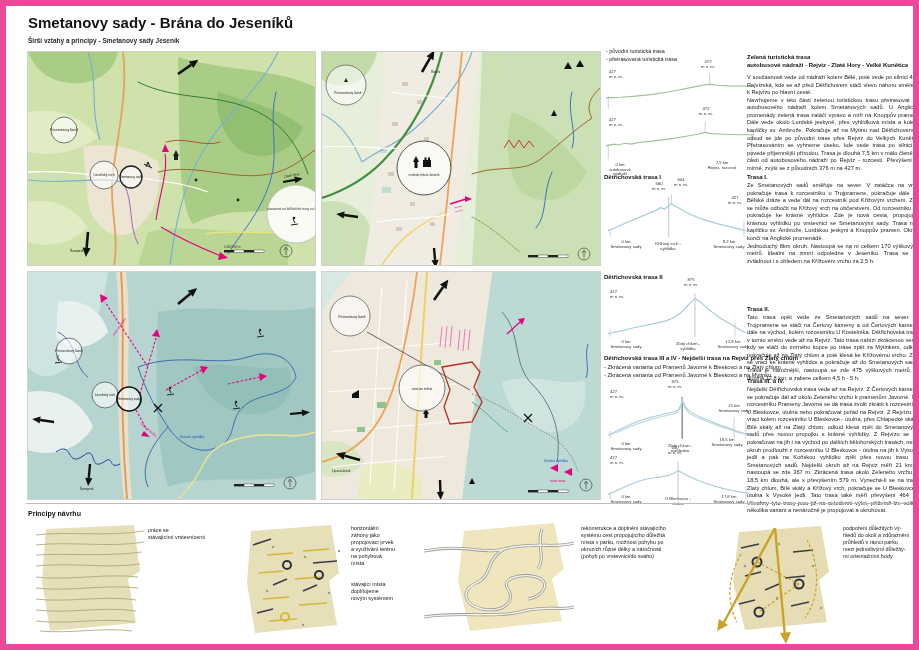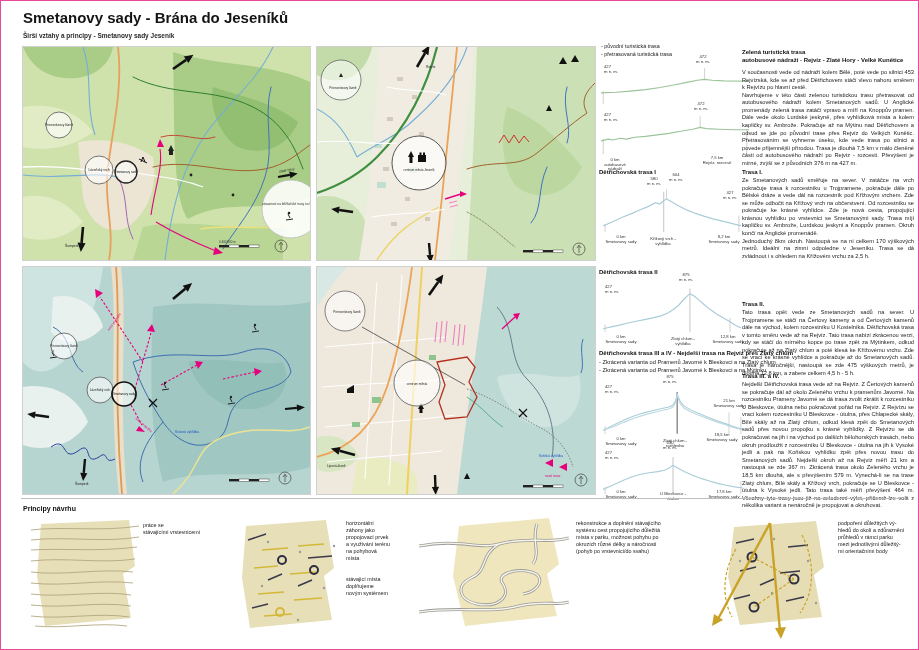--- a/index.html
+++ b/index.html
@@ -1,17 +1,17 @@
 <!DOCTYPE html>
 <html><head>
 <meta charset="utf-8">
 <style>
   html,body{margin:0;padding:0;background:#e9e9e9}
   .board{position:relative;width:919px;height:650px;background:#fff;
-    font-family:"Liberation Sans",sans-serif;overflow:hidden;border:1px solid #ec4899;box-sizing:border-box}
+    font-family:"Liberation Sans",sans-serif;overflow:hidden;border:6px solid #ec4899;box-sizing:border-box}
   .title{position:absolute;left:22px;top:8px;font-size:15px;font-weight:bold;color:#141414}
   .subtitle{position:absolute;left:22px;top:31px;font-size:6.5px;font-weight:bold;color:#2a2a2a}
   .map{position:absolute;outline:1px solid #d0d0d0}
   .legend{position:absolute;left:600px;top:41px;font-size:5.4px;color:#222;line-height:1.55}
   .rc-head{position:absolute;font-size:6px;font-weight:bold;color:#111;line-height:1.3;white-space:pre-line}
   .para{position:absolute;font-size:5.7px;line-height:1.33;color:#1d1d1d;text-align:justify;white-space:pre-line}
   .lbl{position:absolute;font-size:4.2px;line-height:1.12;color:#333;white-space:pre-line;text-align:center}
   .lbl.l{text-align:left}
   .profile{position:absolute}
   .divider{position:absolute;left:20px;width:879px;top:497px;border-top:1px solid #bdbdbd}

